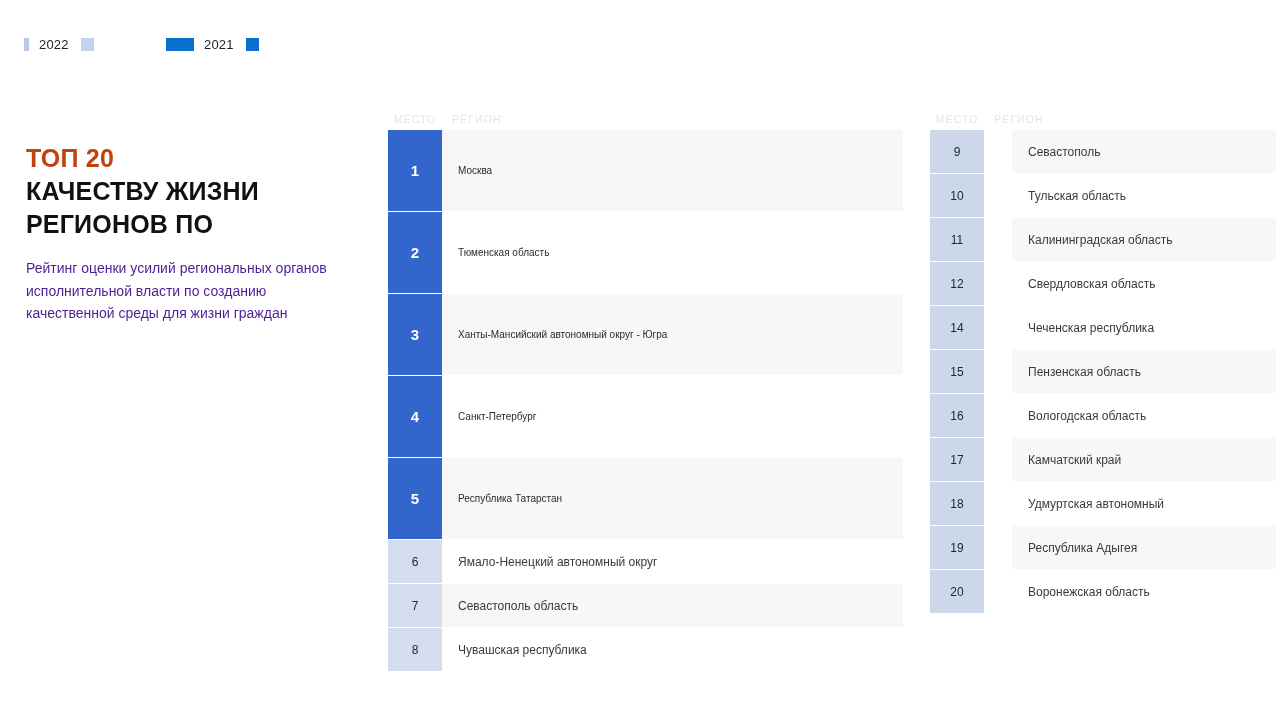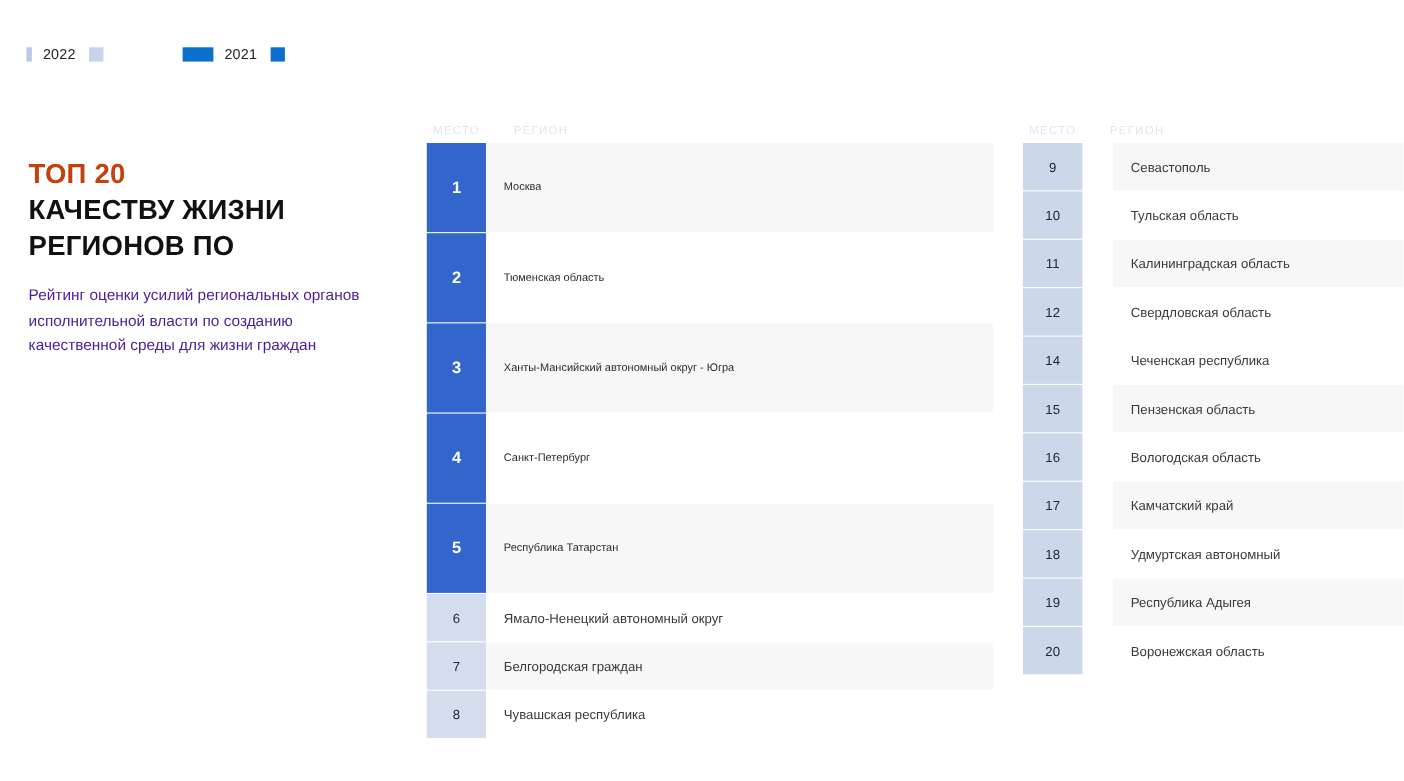--- a/index.html
+++ b/index.html
@@ -21,21 +21,20 @@
   #legend {
     position: absolute;
     left: 0;
     top: 38px;
     width: 1276px;
     height: 22px;
   }
   .legend-item {
     position: absolute;
     display: flex;
-    align-items: center;
     height: 22px;
   }
   .legend-item.y2022 { left: 24px; }
   .legend-item.y2021 { left: 166px; }
 
   .legend-swatch {
     display: block;
   }
   .legend-swatch.pre {
     margin-right: 10px;
@@ -99,21 +98,21 @@
     display: flex;
     align-items: center;
     height: 22px;
     font-size: 10.5px;
     letter-spacing: 1.1px;
     color: #e2e6ef;
     text-transform: uppercase;
   }
   .head-place  { width: 54px; text-align: center; }
   #col-right .head-place { width: 54px; }
-  .head-region { margin-left: 25px; }
+  .head-region { margin-left: 10px; }
 
   .row {
     display: flex;
     align-items: stretch;
     position: relative;
   }
   .row .rank {
     flex: 0 0 54px;
     display: flex;
     align-items: center;
@@ -221,21 +220,21 @@
       <div class="row big shade">
         <div class="rank">5</div>
         <div class="region">Республика Татарстан</div>
       </div>
       <div class="row small plain">
         <div class="rank">6</div>
         <div class="region">Ямало-Ненецкий автономный округ</div>
       </div>
       <div class="row small shade">
         <div class="rank">7</div>
-        <div class="region">Белгородская граждан</div>
+        <div class="region">Севастополь область</div>
       </div>
       <div class="row small plain">
         <div class="rank">8</div>
         <div class="region">Чувашская республика</div>
       </div>
     </div>
 </div>
 
 <div id="col-right" class="table-col">
   <div class="col-head">

